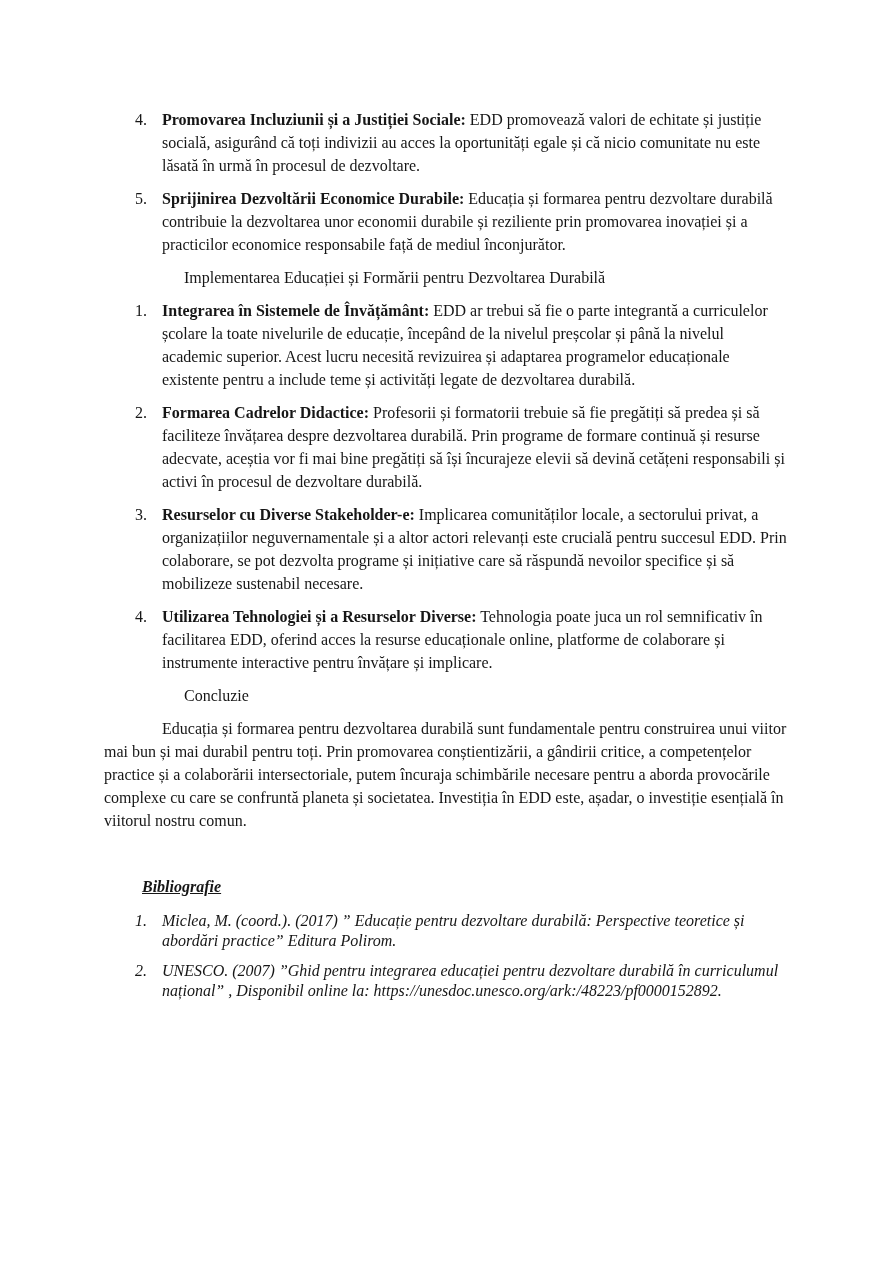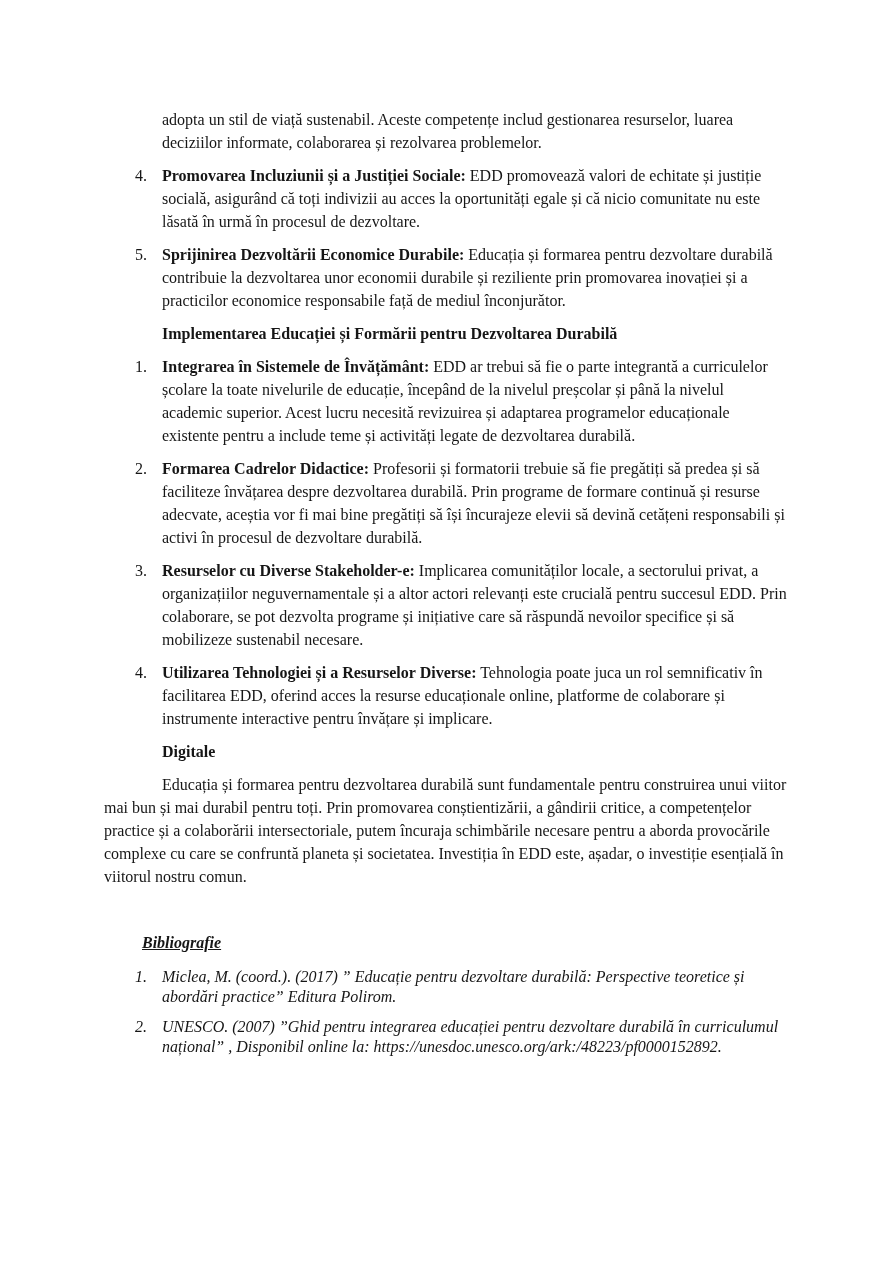--- a/index.html
+++ b/index.html
@@ -31,22 +31,22 @@
     flex: 0 0 27px;
     width: 27px;
   }
   .li .txt {
     flex: 1 1 auto;
   }
   .lead {
     font-weight: bold;
   }
   .section-heading {
-    font-weight: bold;
-    margin: 0 0 10px 58px;
+    font-weight: normal;
+    margin: 0 0 10px 80px;
   }
   .conclusion-para {
     margin: 0 0 24px 0;
     text-indent: 58px;
   }
   .bib-heading {
     margin: 43px 0 13px 38px;
     font-weight: bold;
     font-style: italic;
     text-decoration: underline;
@@ -64,21 +64,20 @@
   .bib-li .txt {
     flex: 1 1 auto;
     word-break: break-word;
   }
 </style>
 </head>
 <body>
 
 <div class="page">
 
-  <p class="frag">adopta un stil de viață sustenabil. Aceste competențe includ gestionarea resurselor, luarea deciziilor informate, colaborarea și rezolvarea problemelor.</p>
 
   <div class="li">
     <span class="num">4.</span>
     <div class="txt"><span class="lead">Promovarea Incluziunii și a Justiției Sociale:</span> <span>EDD promovează valori de echitate și justiție socială, asigurând că toți indivizii au acces la oportunități egale și că nicio comunitate nu este lăsată în urmă în procesul de dezvoltare.</span></div>
   </div>
 
   <div class="li">
     <span class="num">5.</span>
     <div class="txt"><span class="lead">Sprijinirea Dezvoltării Economice Durabile:</span> <span>Educația și formarea pentru dezvoltare durabilă contribuie la dezvoltarea unor economii durabile și reziliente prin promovarea inovației și a practicilor economice responsabile față de mediul înconjurător.</span></div>
   </div>
@@ -98,21 +97,21 @@
   <div class="li">
     <span class="num">3.</span>
     <div class="txt"><span class="lead">Resurselor cu Diverse Stakeholder-e:</span> <span>Implicarea comunităților locale, a sectorului privat, a organizațiilor neguvernamentale și a altor actori relevanți este crucială pentru succesul EDD. Prin colaborare, se pot dezvolta programe și inițiative care să răspundă nevoilor specifice și să mobilizeze sustenabil necesare.</span></div>
   </div>
 
   <div class="li">
     <span class="num">4.</span>
     <div class="txt"><span class="lead">Utilizarea Tehnologiei și a Resurselor Diverse:</span> <span>Tehnologia poate juca un rol semnificativ în facilitarea EDD, oferind acces la resurse educaționale online, platforme de colaborare și instrumente interactive pentru învățare și implicare.</span></div>
   </div>
 
-  <p class="section-heading">Digitale</p>
+  <p class="section-heading">Concluzie</p>
 
   <p class="conclusion-para">Educația și formarea pentru dezvoltarea durabilă sunt fundamentale pentru construirea unui viitor mai bun și mai durabil pentru toți. Prin promovarea conștientizării, a gândirii critice, a competențelor practice și a colaborării intersectoriale, putem încuraja schimbările necesare pentru a aborda provocările complexe cu care se confruntă planeta și societatea. Investiția în EDD este, așadar, o investiție esențială în viitorul nostru comun.</p>
 
   <p class="bib-heading">Bibliografie</p>
 
   <div class="bib-li">
     <span class="num">1.</span>
     <div class="txt">Miclea, M. (coord.). (2017) ” Educație pentru dezvoltare durabilă: Perspective teoretice și abordări practice” Editura Polirom.</div>
   </div>
 

